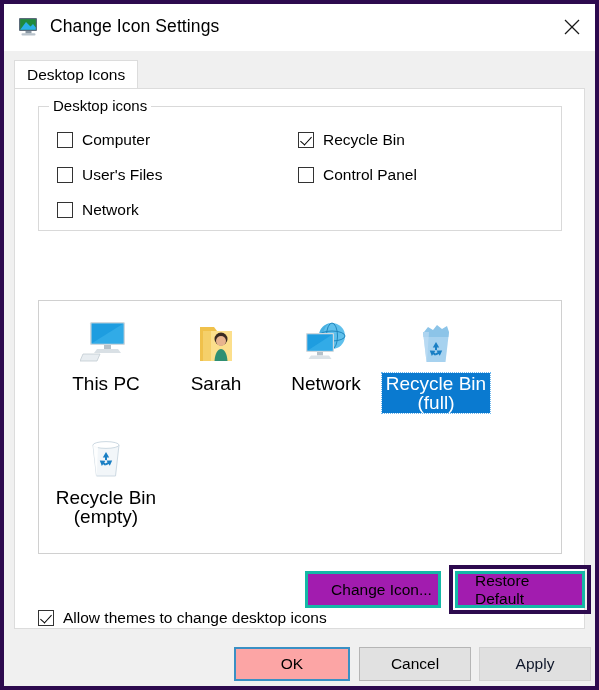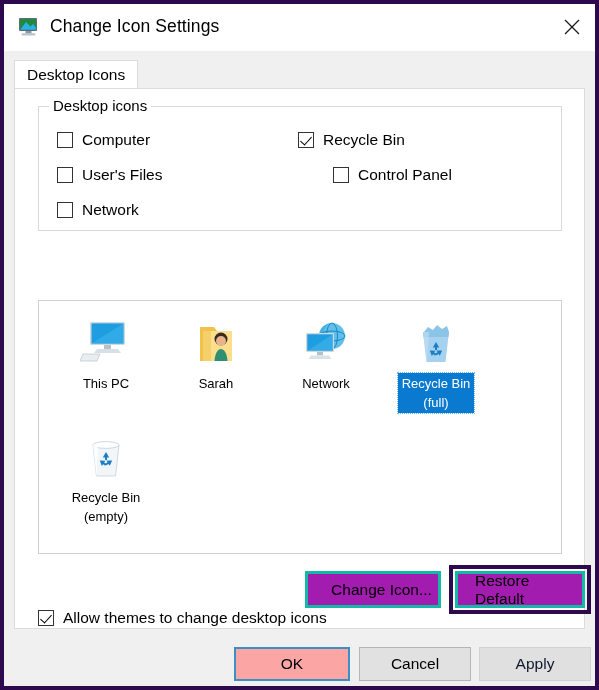--- a/index.html
+++ b/index.html
@@ -167,21 +167,21 @@
     cursor: default;
   }
   .preview-icon {
     height: 52px;
     display: flex;
     align-items: flex-end;
     justify-content: center;
   }
   .preview-label {
     margin-top: 6px;
-    font-size: 13px;
+    font-size: 19px;
     color: #000000;
     line-height: 19px;
     display: inline-block;
     padding: 1px 4px;
   }
   .preview-item.selected .preview-label {
     background: #0a7ad0;
     color: #ffffff;
     outline: 1px dotted #6fb8ee;
     outline-offset: 0px;
@@ -318,21 +318,21 @@
         <div class="cbrow" style="left:18px; top:94px;">
           <span class="cbox"></span>
           <span class="cblabel">Network</span>
         </div>
 
         <div class="cbrow" style="left:259px; top:24px;">
           <span class="cbox checked"></span>
           <span class="cblabel">Recycle Bin</span>
         </div>
 
-        <div class="cbrow" style="left:259px; top:59px;margin-left:35px;">
+        <div class="cbrow" style="left:259px; top:59px;">
           <span class="cbox"></span>
           <span class="cblabel">Control Panel</span>
         </div>
       </div>
 
       <div id="preview-panel">
 
         <div class="preview-item" style="left:12px; top:14px;">
           <div class="preview-icon">
             <svg width="52" height="48" viewBox="0 0 52 48">

